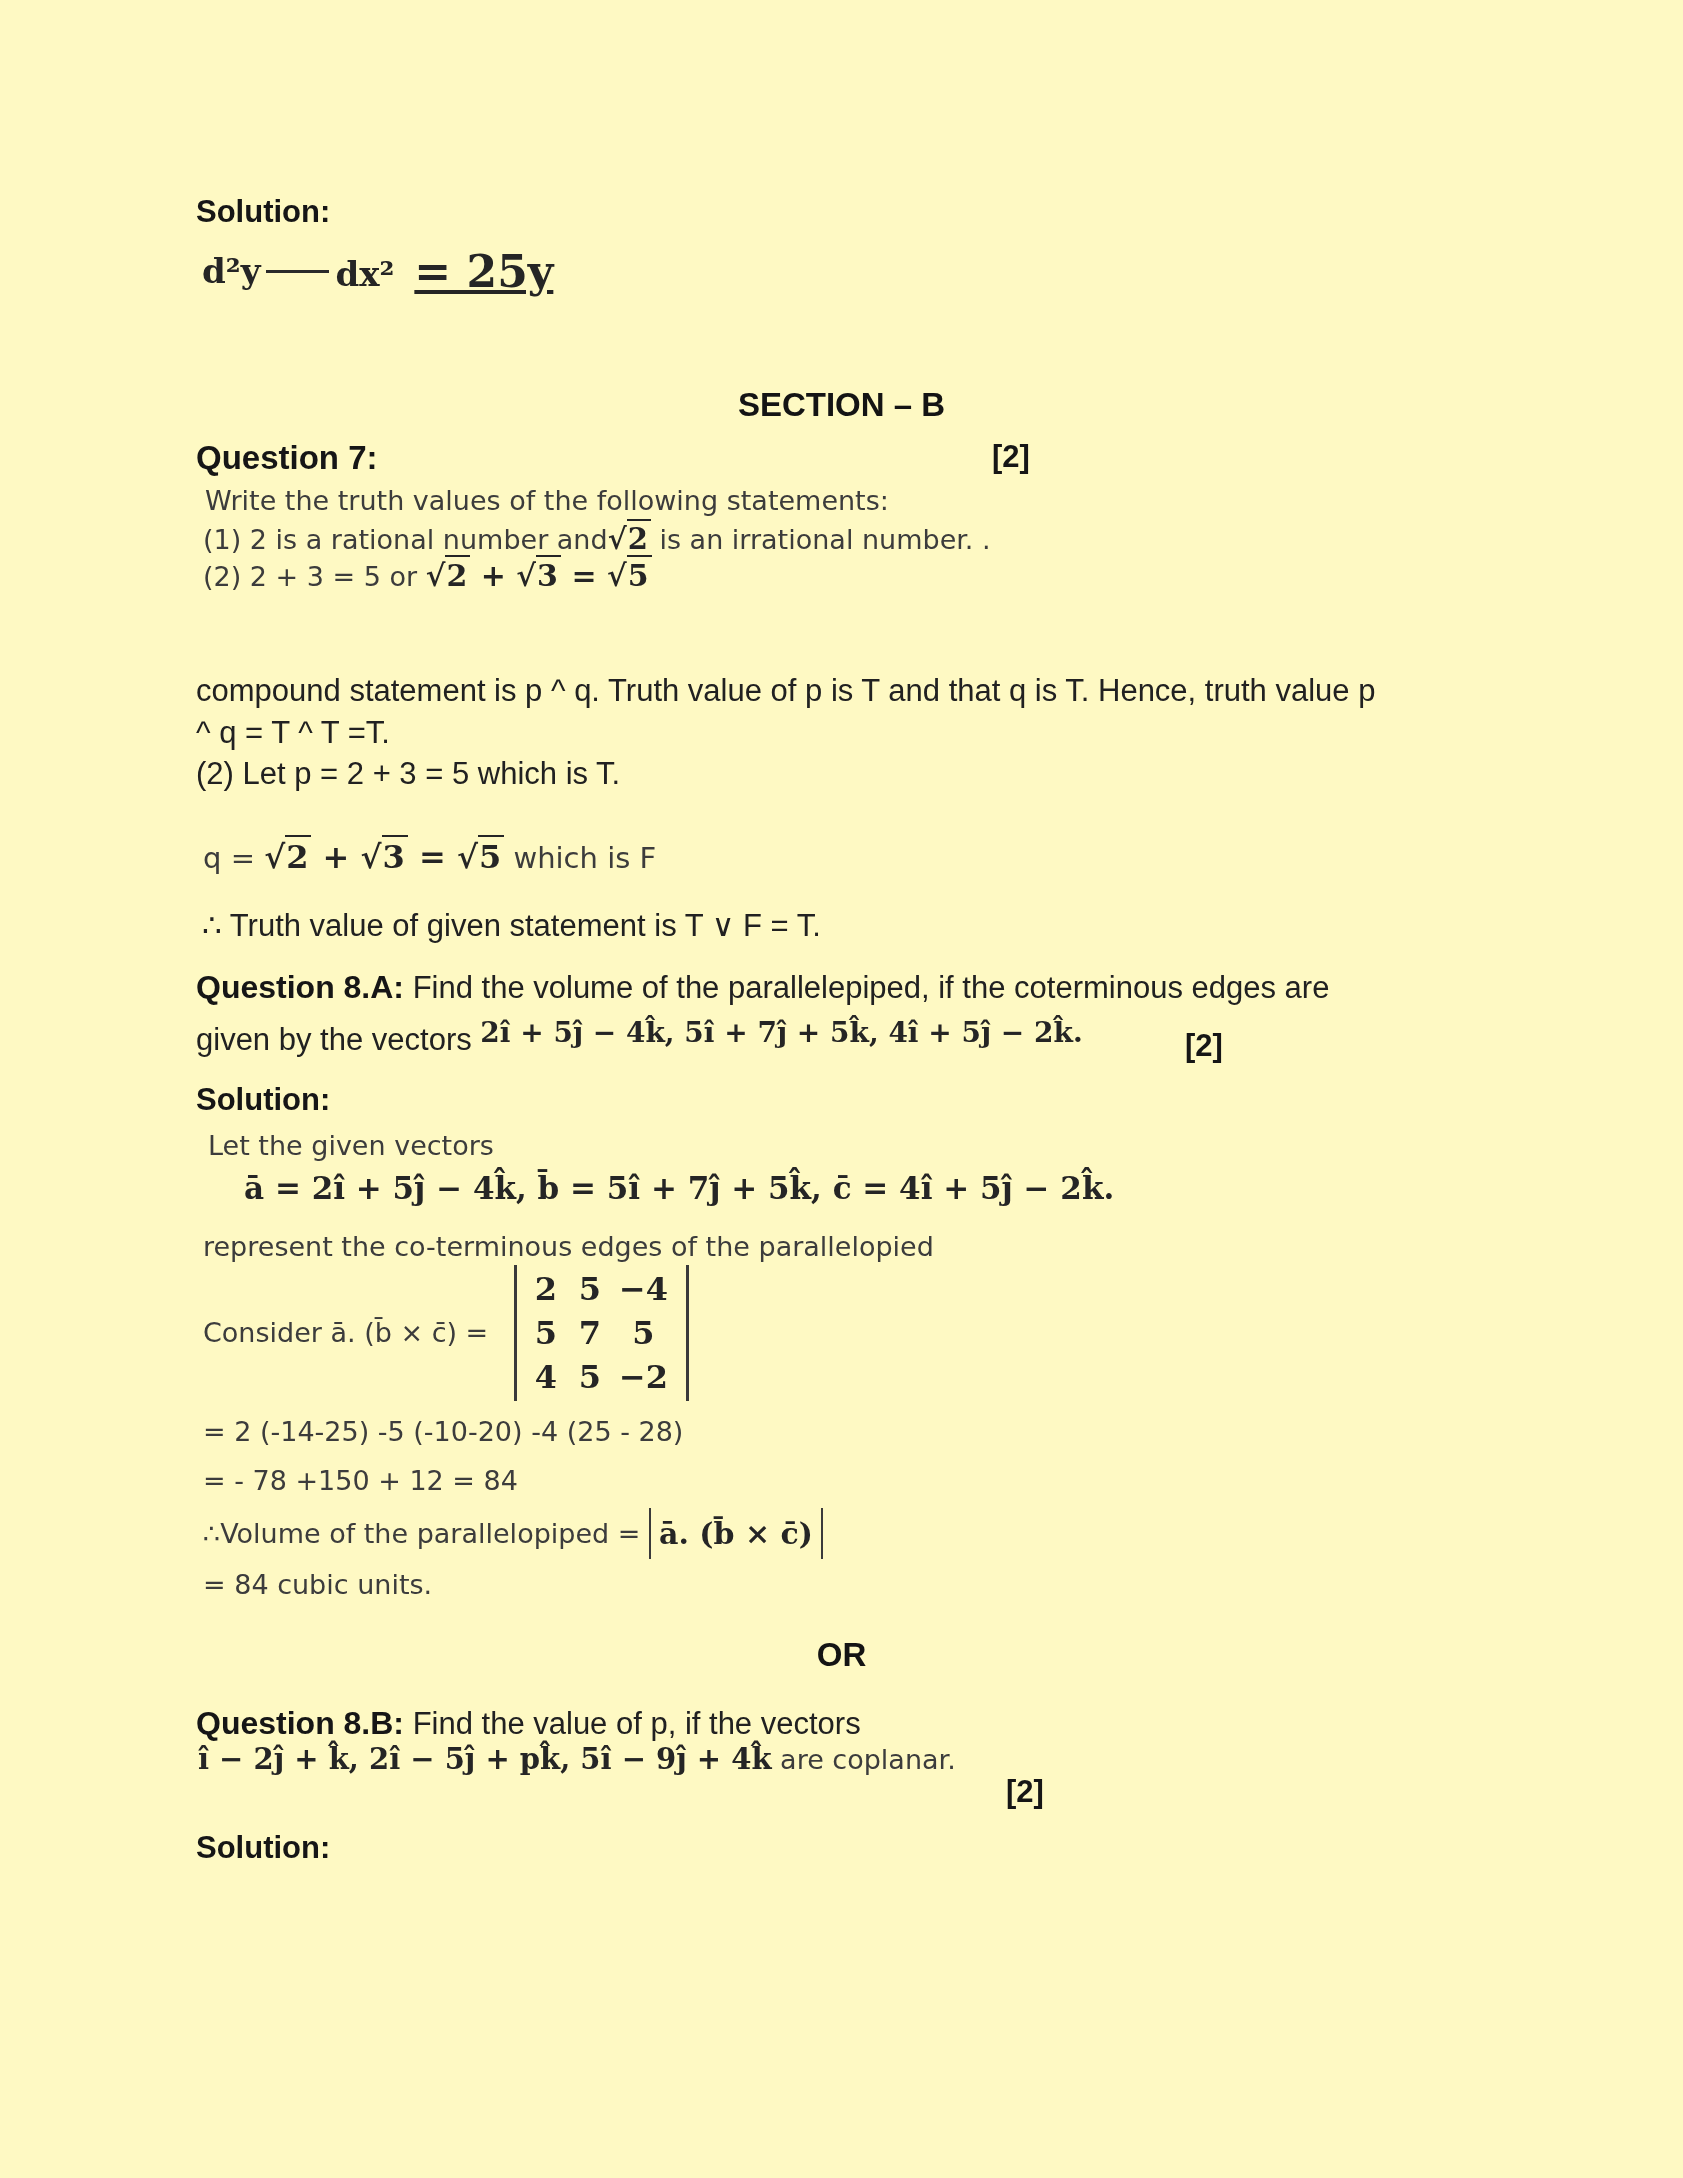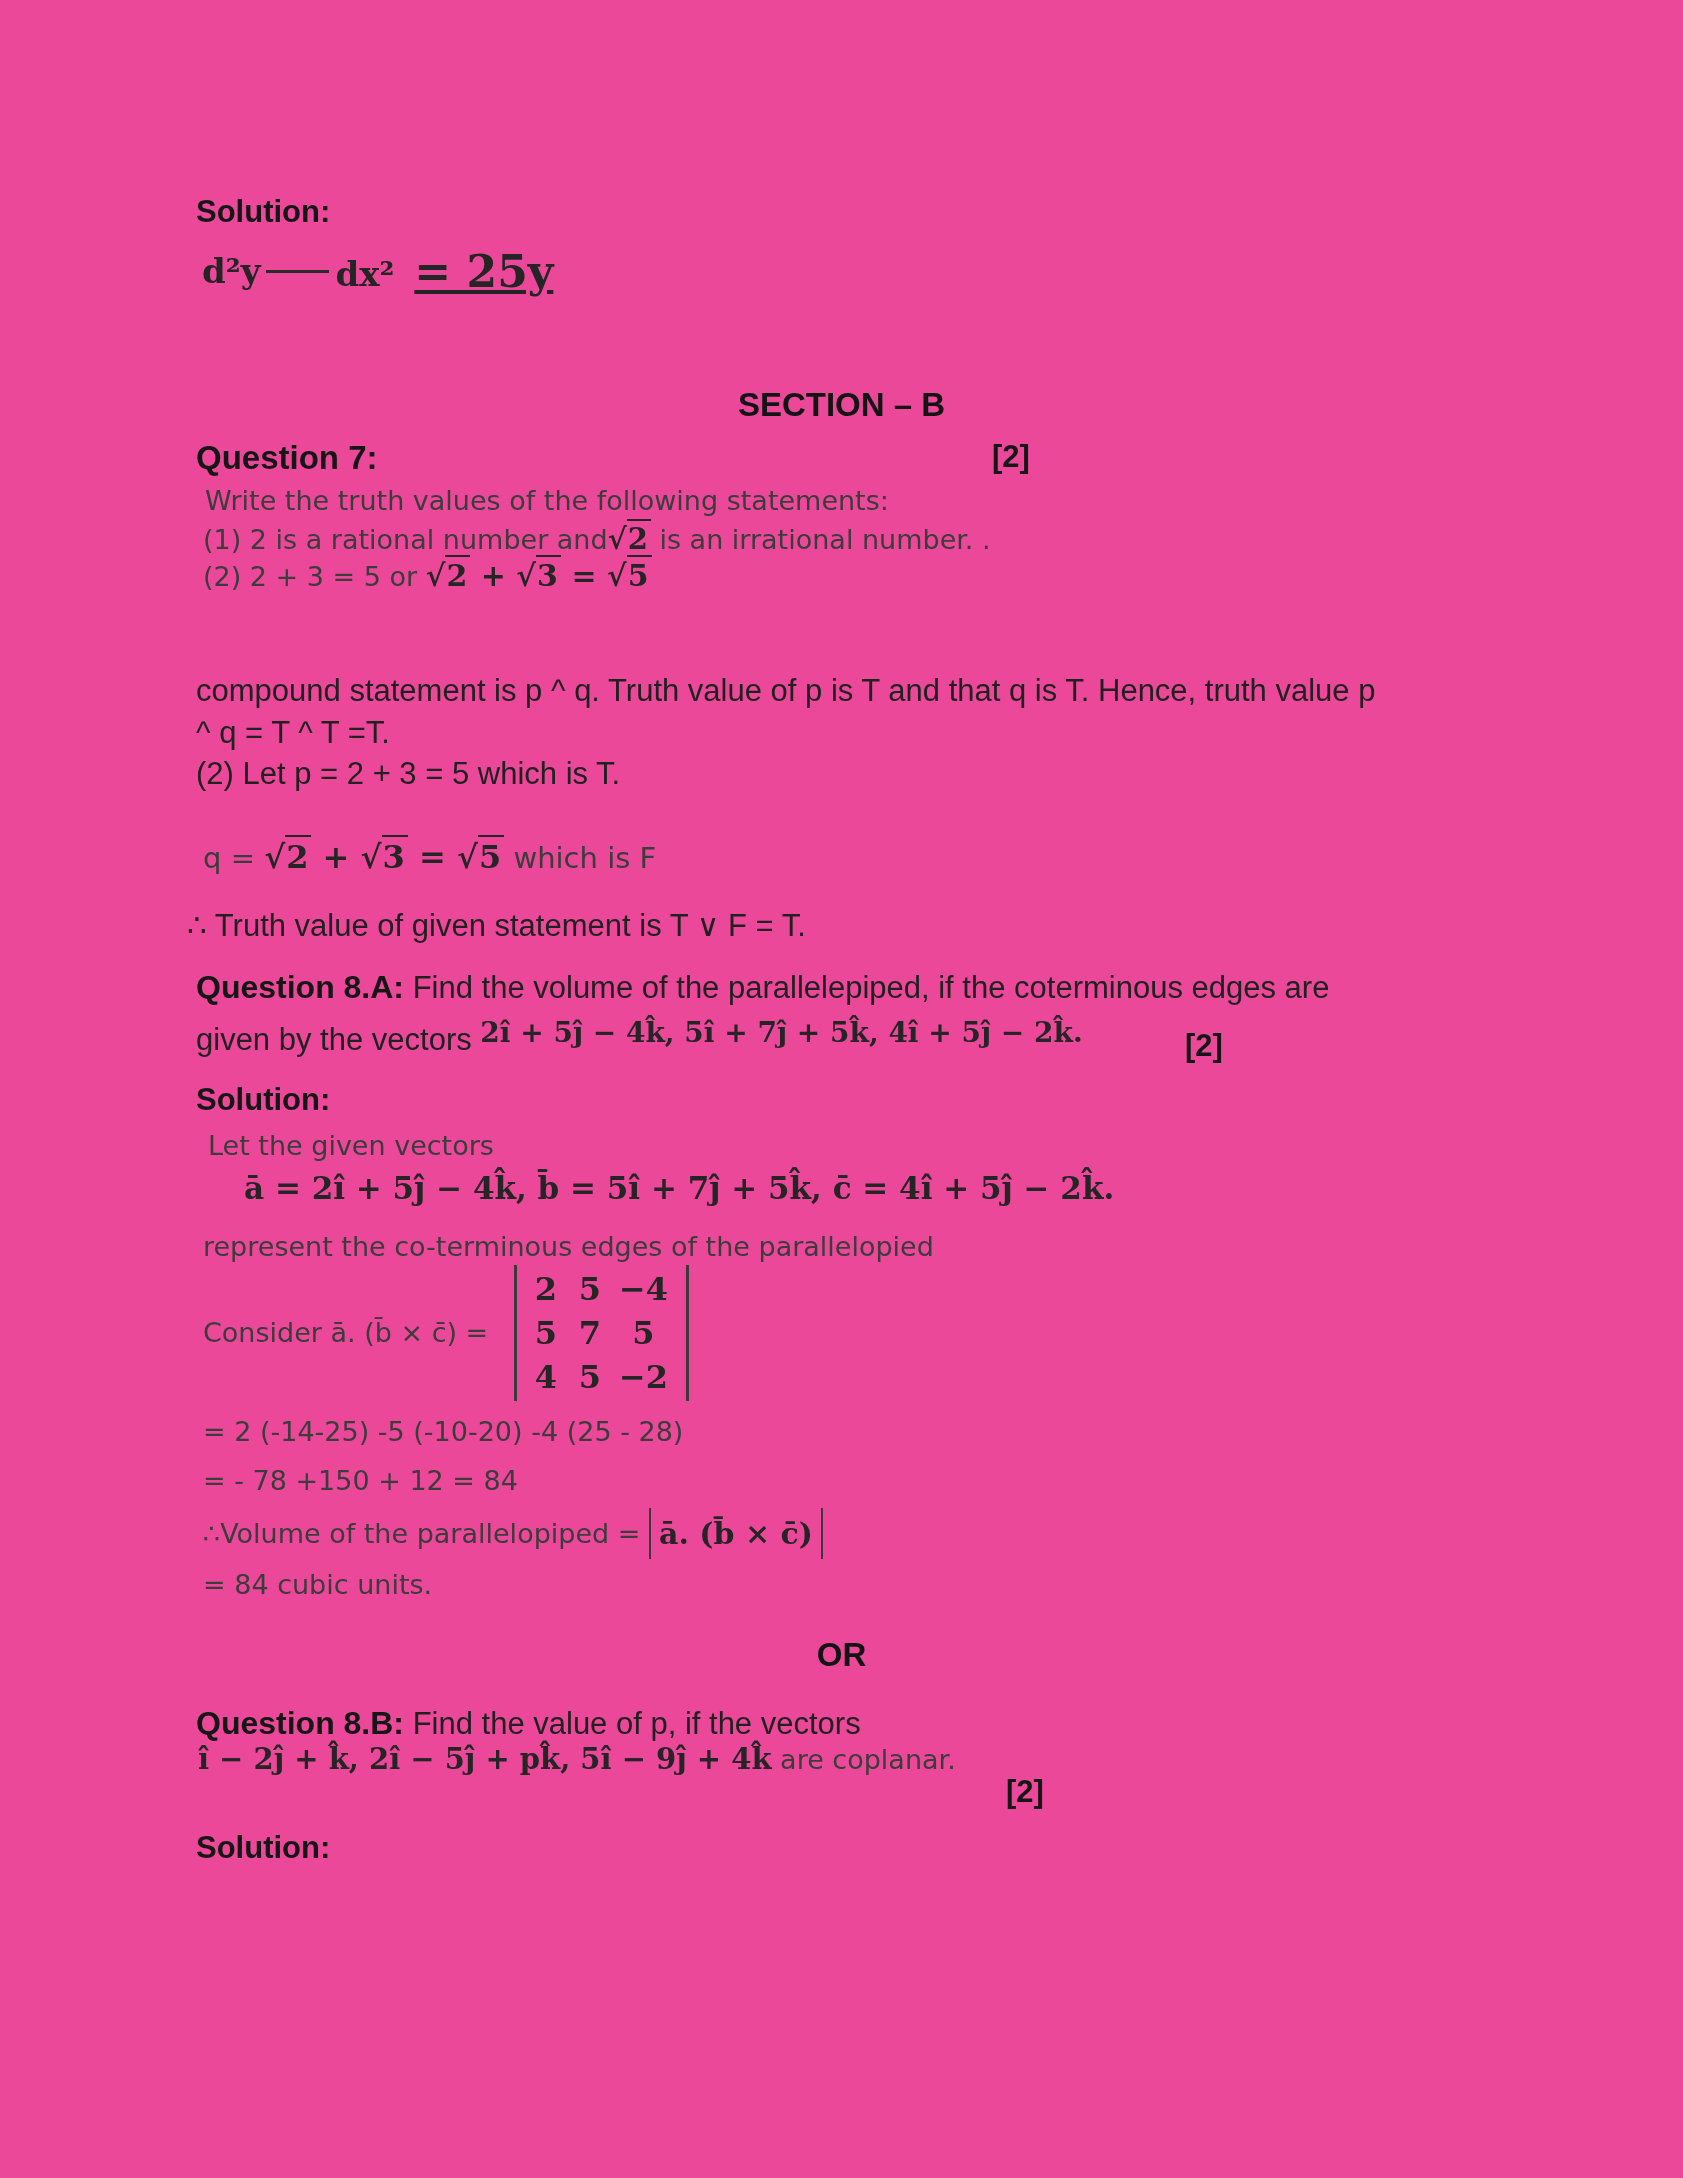--- a/index.html
+++ b/index.html
@@ -1,21 +1,21 @@
 <!DOCTYPE html>
 <html><head>
 <meta charset="utf-8">
 <style>
   * { margin: 0; padding: 0; box-sizing: border-box; }
   html, body { background: #ffffff; }
   .page {
     position: relative;
     width: 1683px;
     height: 2178px;
-    background: #ec4899;
+    background: #fef9c3;
     font-family: "Liberation Sans", sans-serif;
     color: #1e1e1e;
     overflow: hidden;
   }
   .abs { position: absolute; white-space: nowrap; }
   .bold { font-weight: bold; }
   .h { font-size: 31px; font-weight: bold; color: #161616; }
   .body-txt { font-size: 31px; color: #212121; }
   .img-sans { font-family: "DejaVu Sans", sans-serif; font-size: 27px; color: #3c3c3c; }
   .math-b { font-family: "DejaVu Serif", serif; font-weight: bold; color: #252525; }
@@ -79,21 +79,21 @@
   </div>
 
   <div class="para-line" style="top:673px;">compound statement is p ^ q. Truth value of p is T and that q is T. Hence, truth value p</div>
   <div class="para-line" style="top:715px;">^ q = T ^ T =T.</div>
   <div class="para-line" style="top:756px;">(2)  Let p = 2 + 3 = 5 which is T.</div>
 
   <div class="abs" style="left:203px; top:838px;">
     <span class="img-sans" style="font-size:29px;">q = </span><span class="math-b" style="font-size:32px;" data-sqrt="true">√<span class="sqrt-rad">2</span> + √<span class="sqrt-rad">3</span> = √<span class="sqrt-rad">5</span></span><span class="img-sans" style="font-size:29px;">  which is F</span>
   </div>
 
-  <div class="abs body-txt" style="left:187px; top:907px;">∴ Truth value of given statement is T ∨ F = T.</div>
+  <div class="abs body-txt" style="left:202px; top:907px;">∴ Truth value of given statement is T ∨ F = T.</div>
 
   <div class="abs" style="left:196px; top:969px;">
     <span class="h" style="font-size:32px;">Question 8.A:</span><span class="body-txt"> Find the volume of the parallelepiped, if the coterminous edges are</span>
   </div>
   <div class="abs" style="left:196px; top:1022px;">
     <span class="body-txt">given by the vectors </span><span class="math-b" style="font-size:28px; position:relative; top:-8px;">2î + 5ĵ − 4k̂, 5î + 7ĵ + 5k̂, 4î + 5ĵ − 2k̂.</span>
   </div>
   <div class="abs marks" style="left:1185px; top:1028px;">[2]</div>
 
   <div class="abs h" style="left:196px; top:1082px;">Solution:</div>

